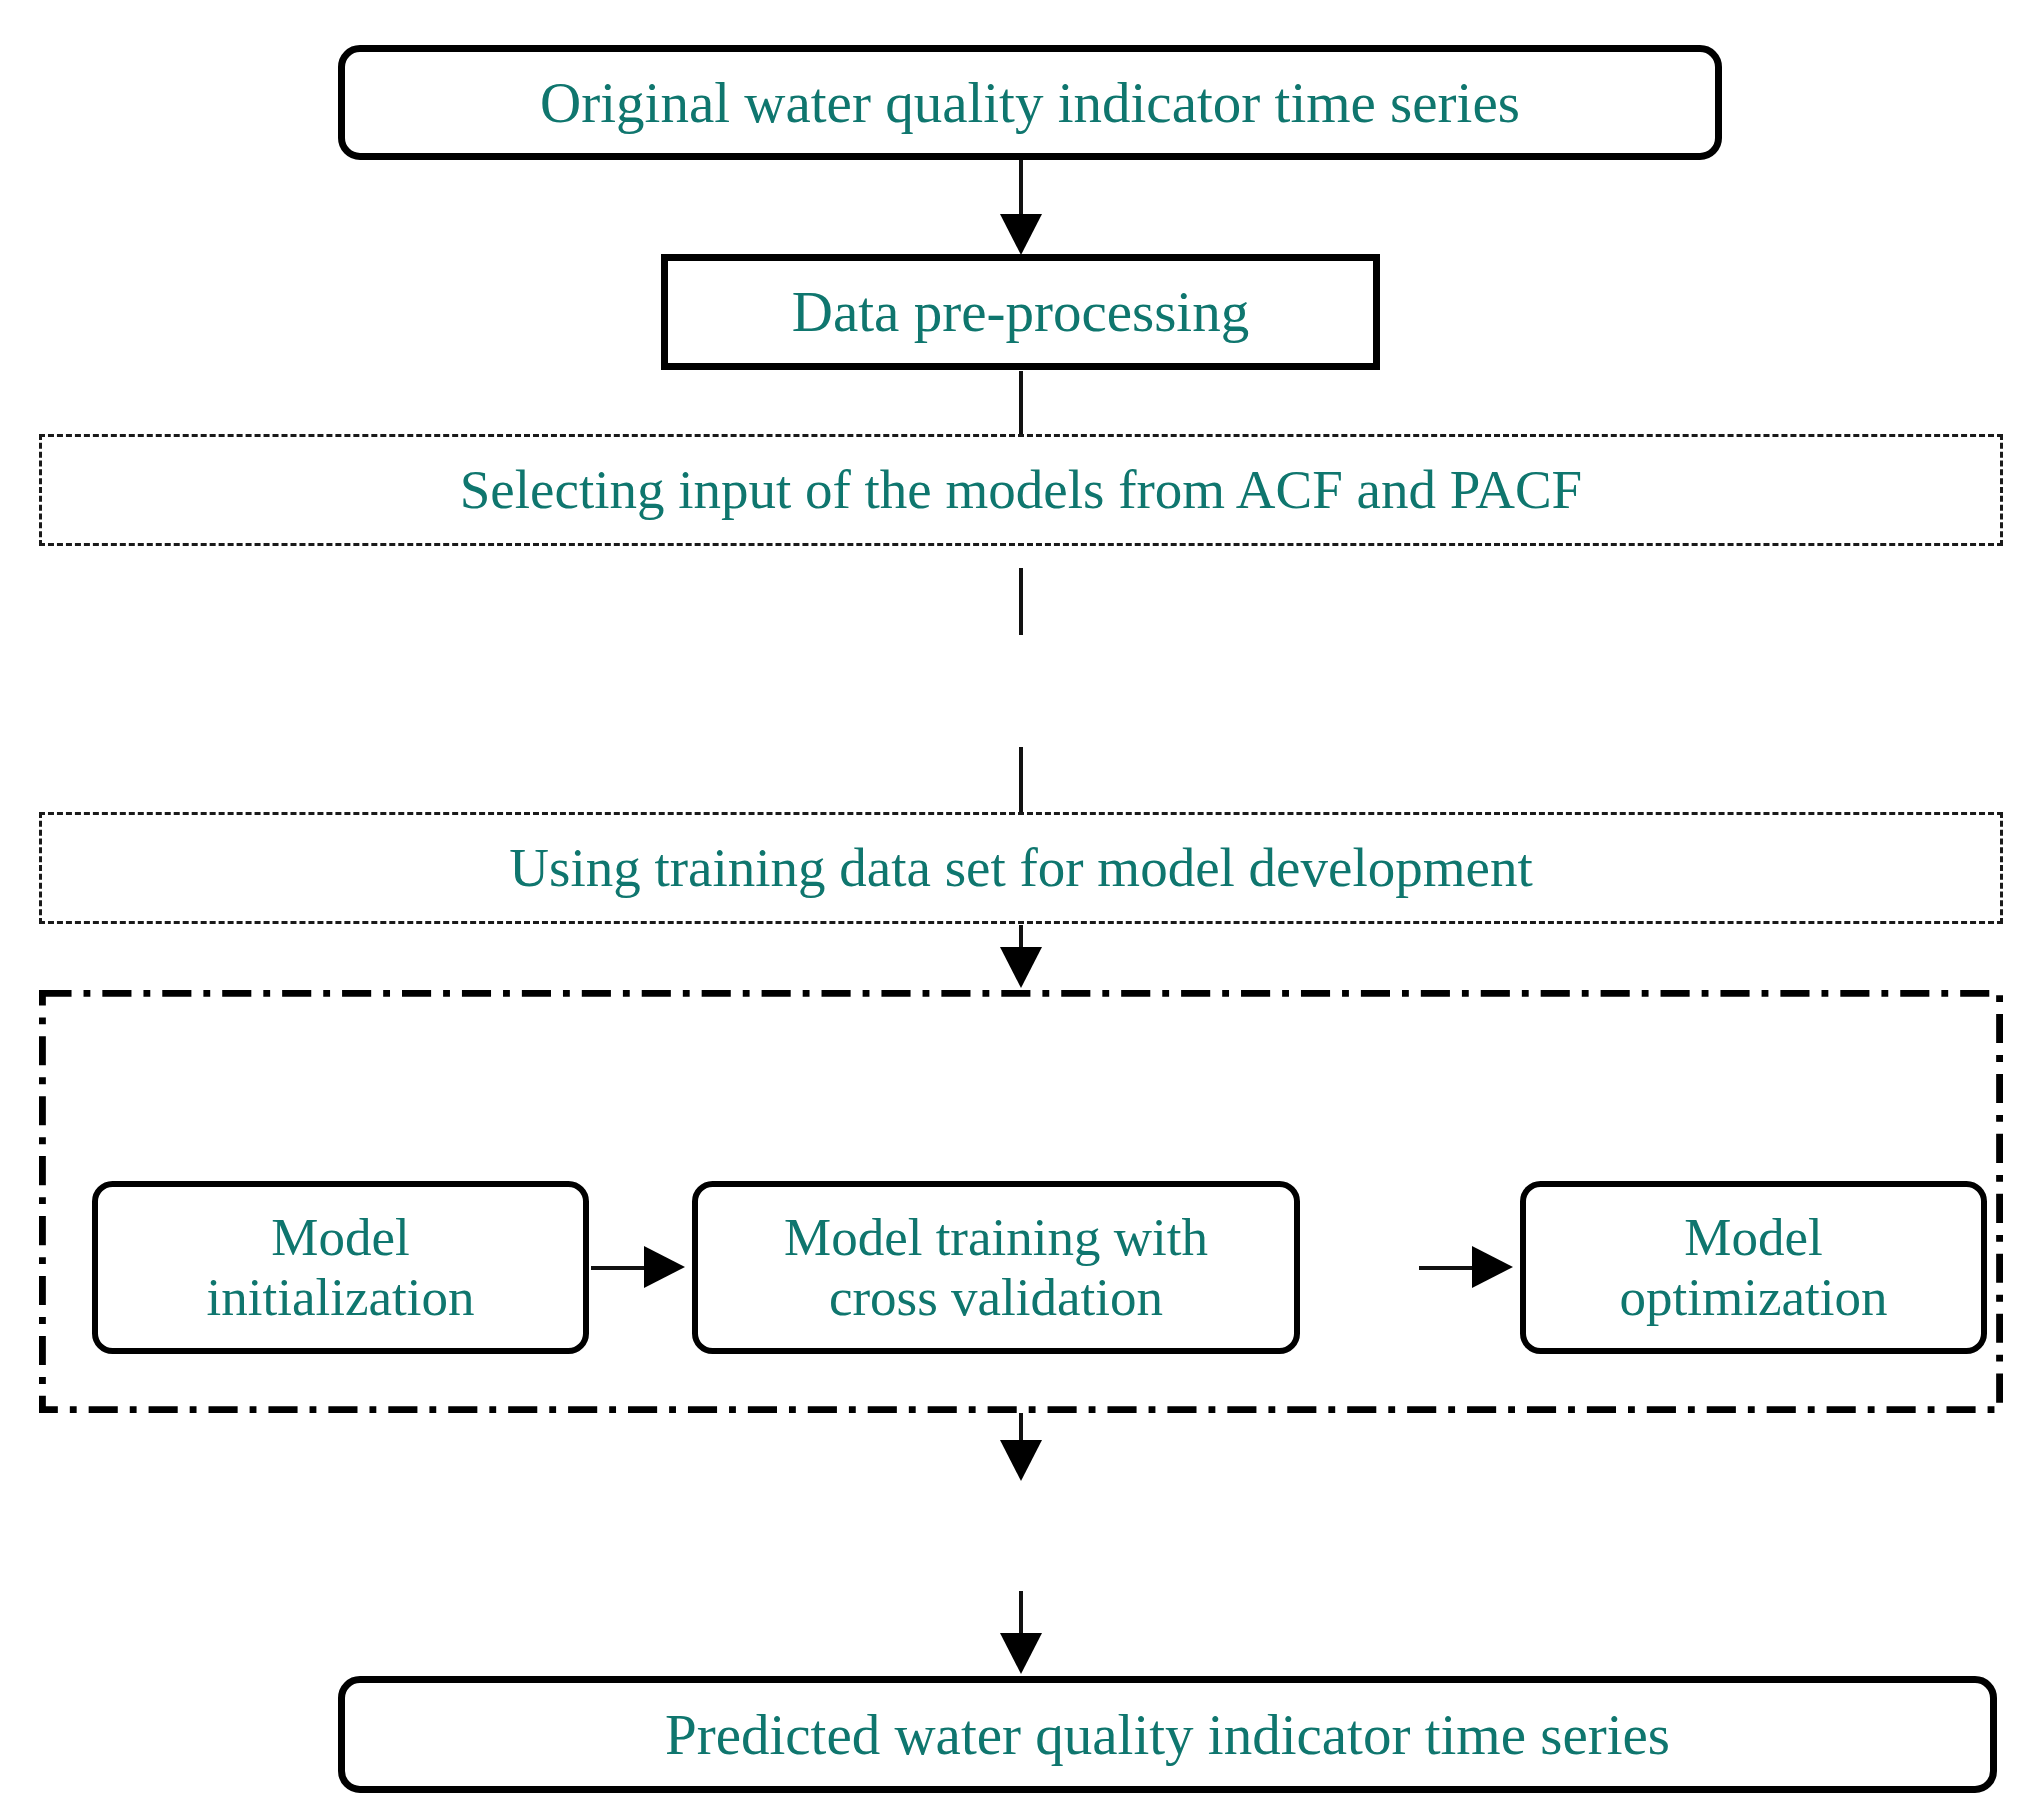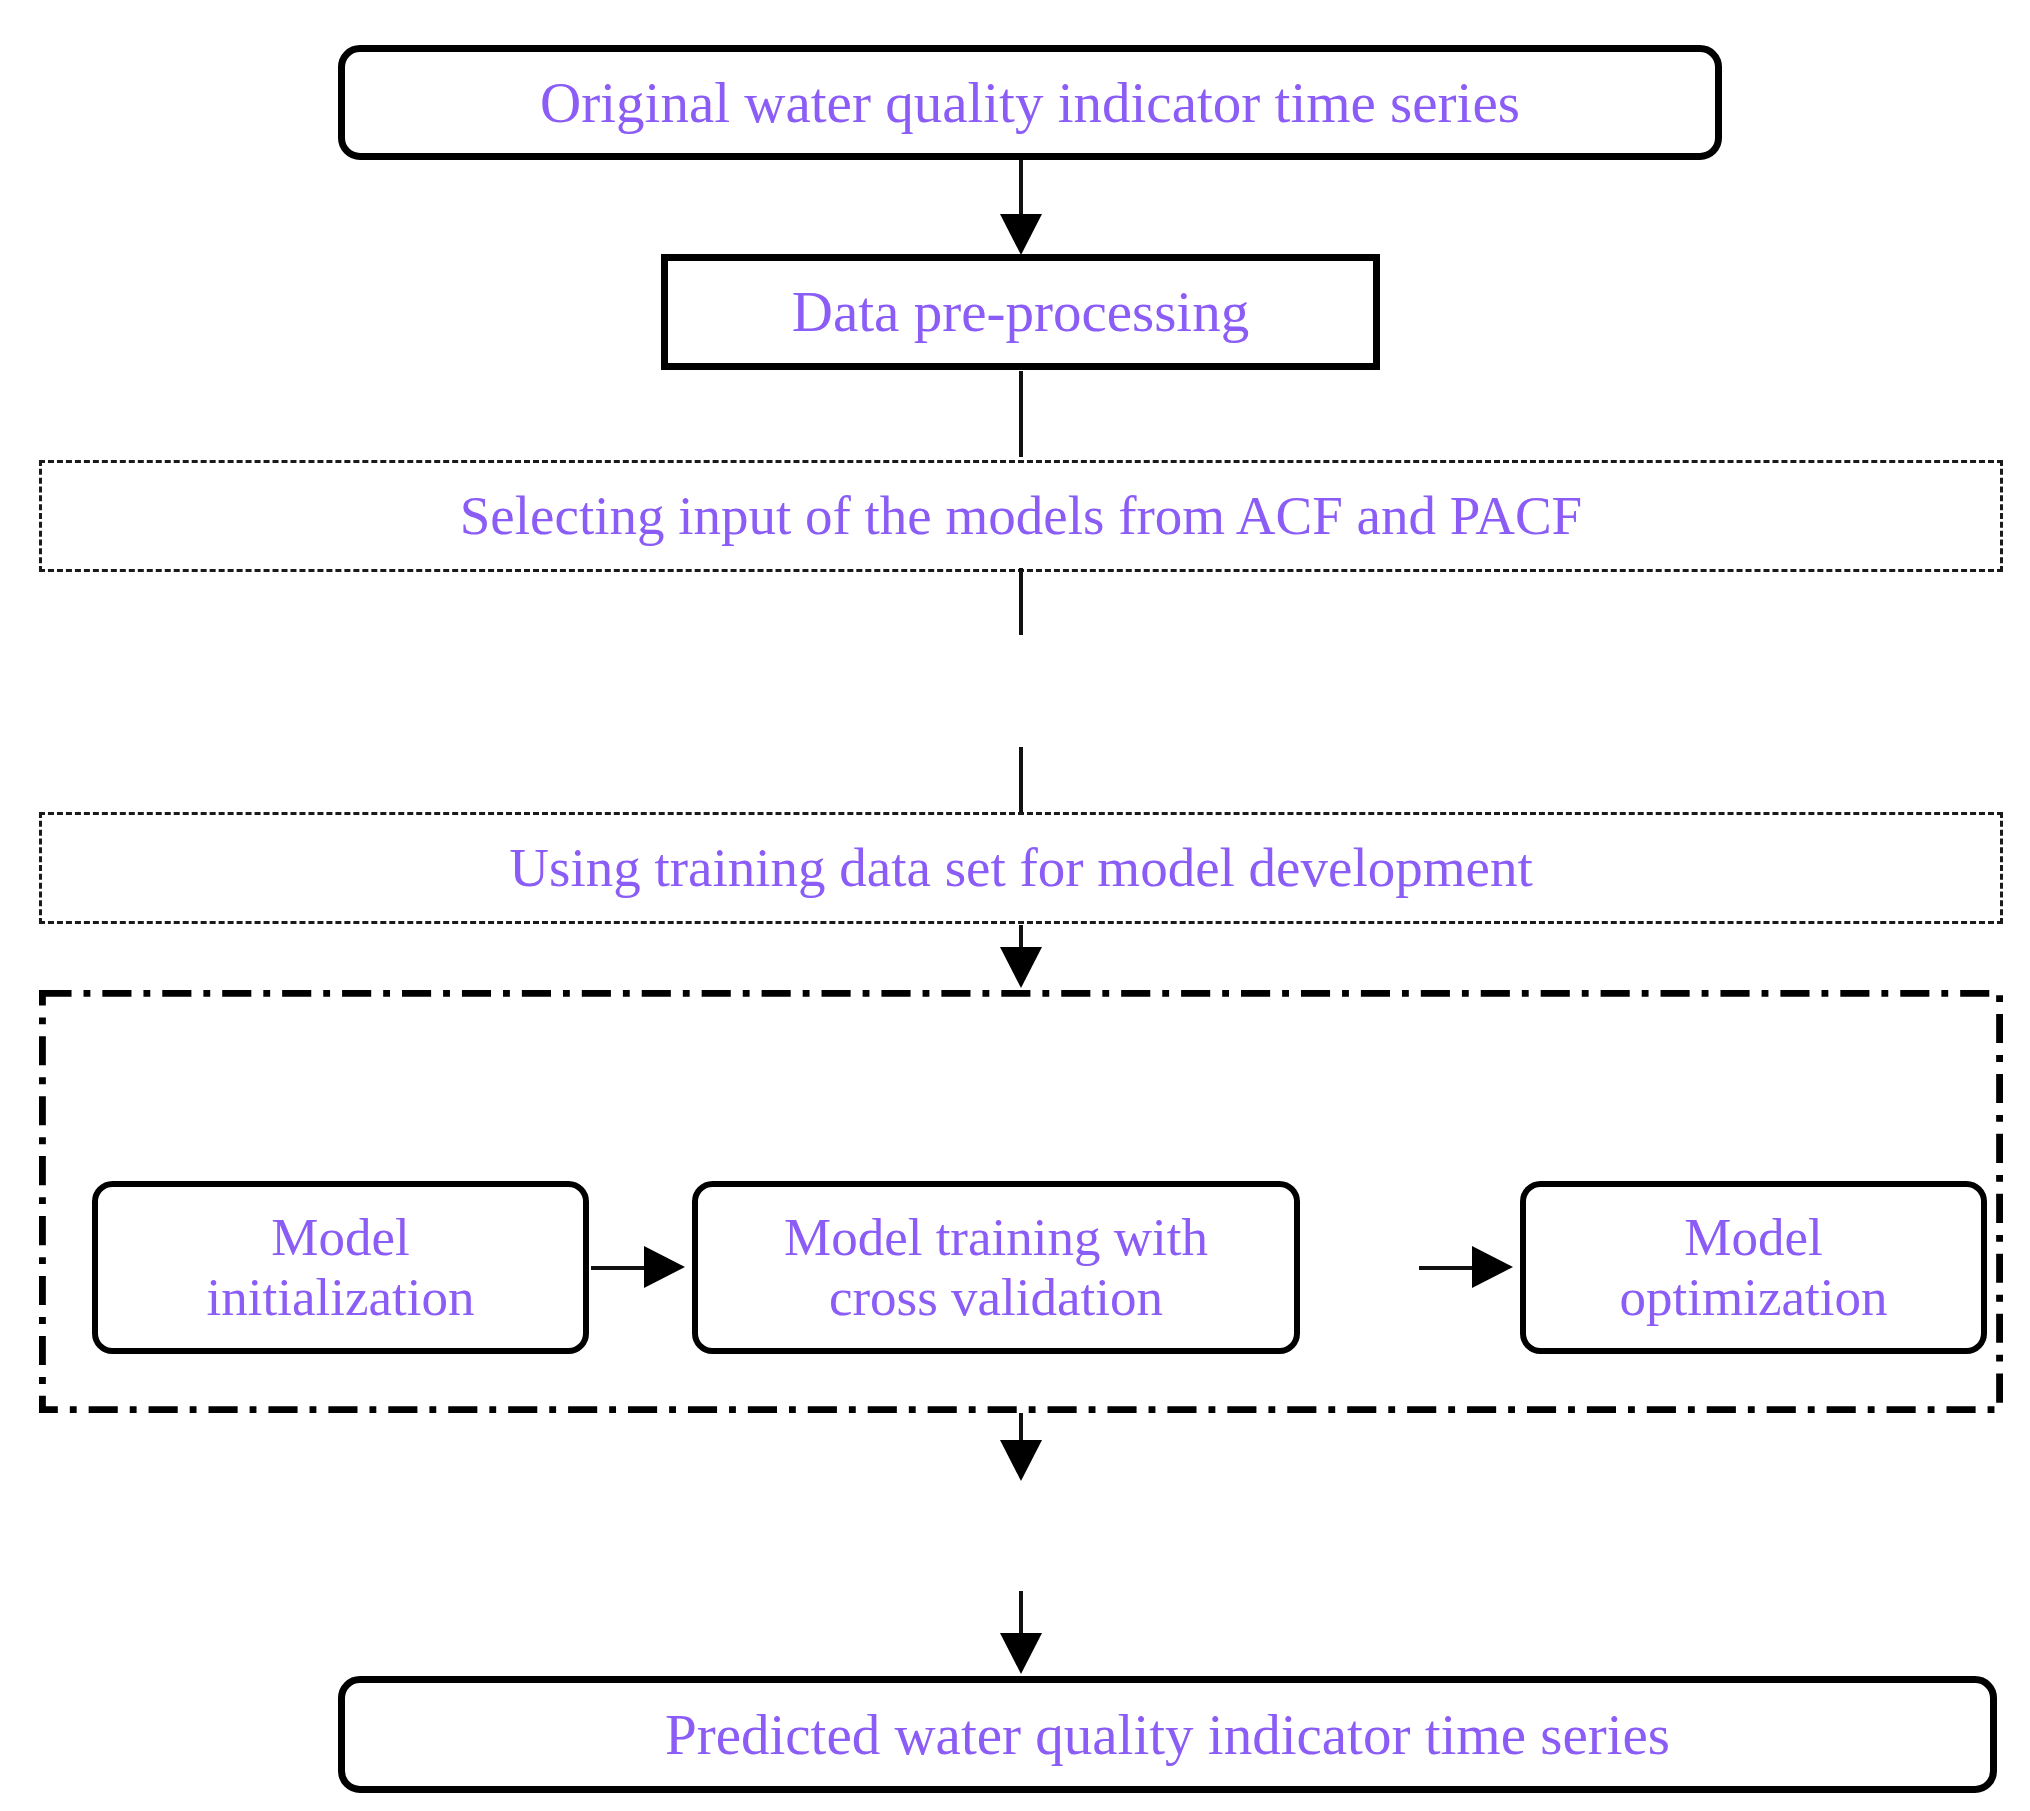--- a/index.html
+++ b/index.html
@@ -20,21 +20,21 @@
 
   
   .node {
     position: absolute;
     box-sizing: border-box;
     display: flex;
     align-items: center;
     justify-content: center;
     text-align: center;
     background: #ffffff;
-    color: #8b5cf6;
+    color: #0f766e;
     line-height: 1.12;
   }
 
   
   .box-round {
     border: 7.7px solid #000000;
     border-radius: 22px;
   }
   
   .box-square {
@@ -117,21 +117,21 @@
 
   <div class="vline" style="left:1019px; top:160px; height:60px;"></div>
   <div class="arrow-down" style="left:1000px; top:214px;"></div>
 
   <div class="node box-square fs-xl" style="left:661px; top:254px; width:719px; height:116px;">
     <span class="node-label">Data pre-processing</span>
   </div>
 
   <div class="vline" style="left:1019px; top:371px; height:86px;"></div>
 
-  <div class="node box-dashed fs-lg" style="left:39px; top:460px; width:1964px; height:112px;">
+  <div class="node box-dashed fs-lg" style="left:39px; top:434px; width:1964px; height:112px;">
     <span class="node-label">Selecting input of the models from ACF and PACF</span>
   </div>
 
   <div class="vline" style="left:1019px; top:568px; height:67px;"></div>
 
 
   <div class="vline" style="left:1019px; top:747px; height:67px;"></div>
 
   <div class="node box-dashed fs-lg" style="left:39px; top:812px; width:1964px; height:112px;">
     <span class="node-label">Using training data set for model development</span>

